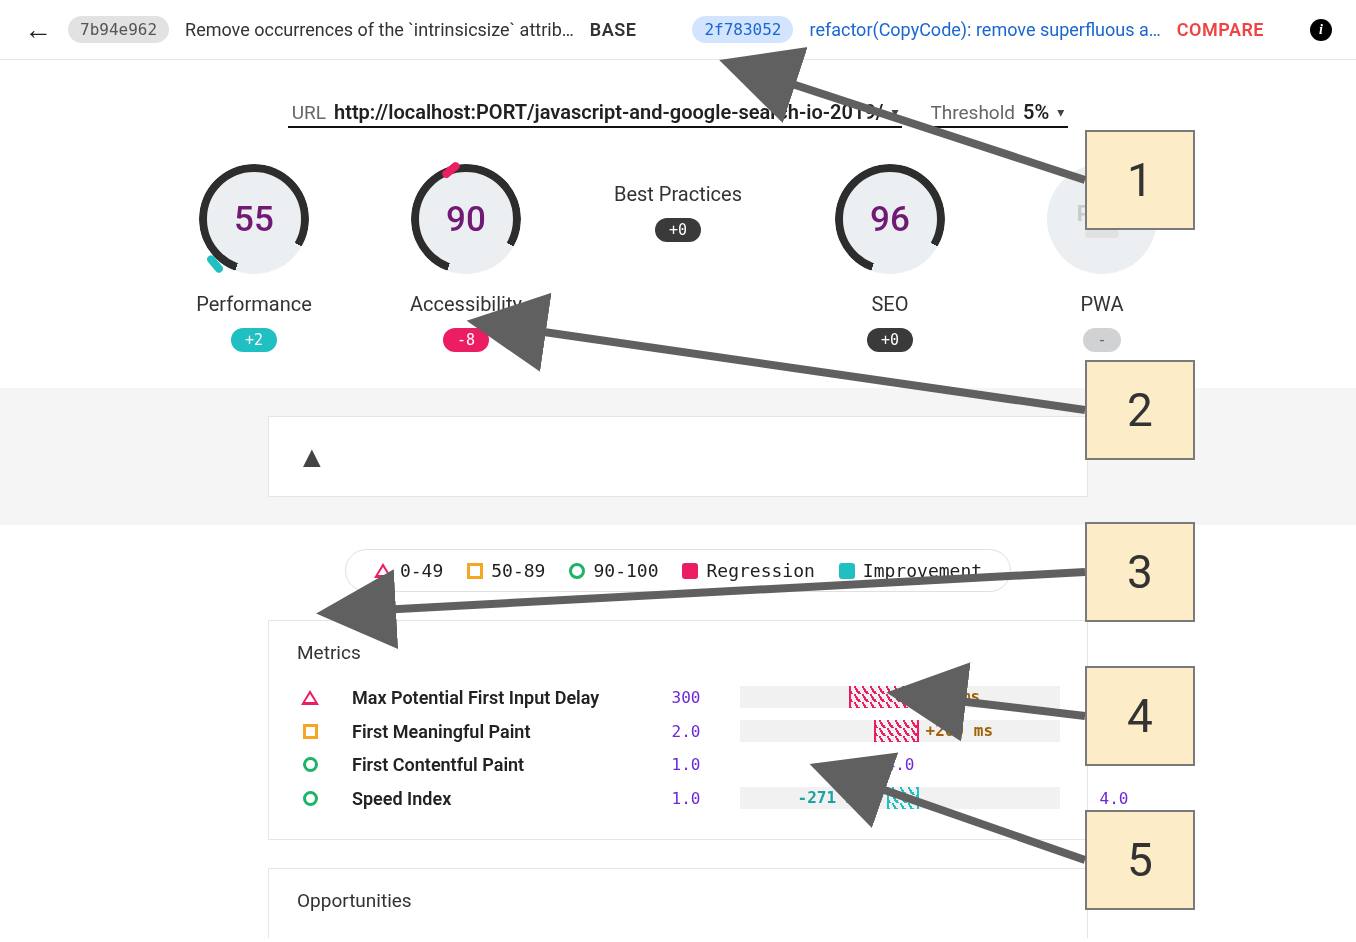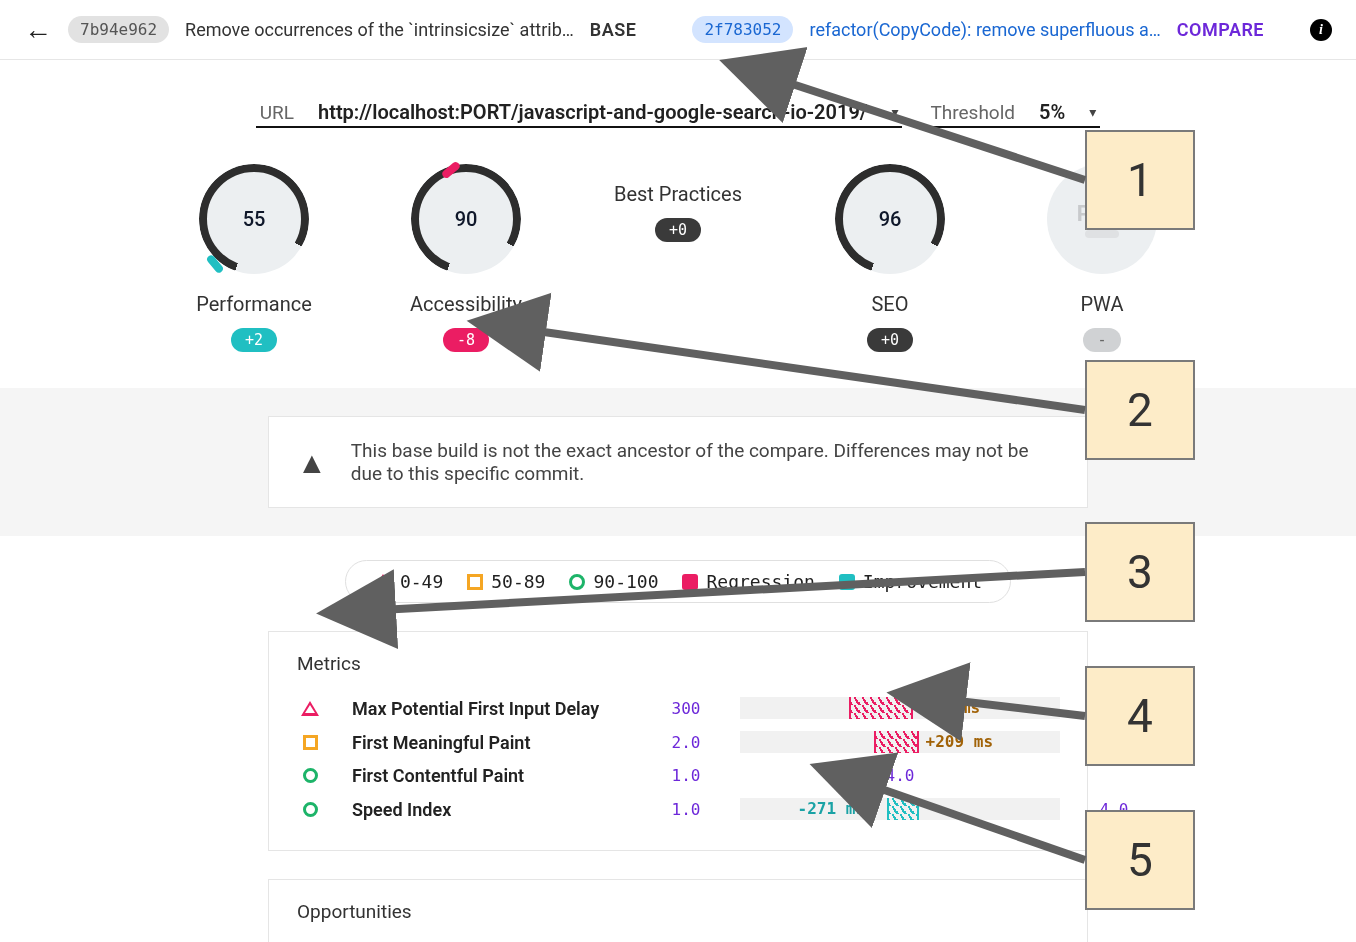--- a/index.html
+++ b/index.html
@@ -33,37 +33,37 @@
     color: #555;
   }
   .commit-pill.compare { background: #d3e4ff; color: #1a67d2; }
   .commit-desc {
     white-space: nowrap; overflow: hidden; text-overflow: ellipsis;
     max-width: 430px;
     color: #333;
   }
   .commit-desc.compare { color: #1a67d2; }
   .role-label { font-weight: 600; color: #333; letter-spacing: .5px; margin-right: 20px; }
-  .role-label.compare { color: #6d28d9; }
+  .role-label.compare { color: #ef4444; }
   .header-spacer { flex: 0 0 4px; }
   .info-badge {
     margin-left: auto;
     width: 22px; height: 22px; border-radius: 50%;
     background: #000; color: #fff; display: flex; align-items: center;
     justify-content: center; font-size: 14px; font-family: Georgia, serif;
     font-style: italic; font-weight: bold;
   }
 
   
   .urlrow {
     display: flex; align-items: center; justify-content: center;
     gap: 24px; padding: 38px 0 16px 0; font-size: 20px;
   }
   .url-field, .thresh-field {
-    border-bottom: 2px solid #111; padding: 2px 4px; display: flex; align-items: center; gap: 24px;
+    border-bottom: 2px solid #111; padding: 2px 4px; display: flex; align-items: center; gap: 8px;
   }
   .url-label, .thresh-label { color: #666; font-size: 19px; }
   .url-val { font-weight: 600; }
   .chevron { font-size: 14px; color: #444; }
   .thresh-val { font-weight: 600; }
 
   
   .gauges {
     display: flex; justify-content: center; gap: 72px; margin-top: 20px;
   }
@@ -73,21 +73,21 @@
     background: #eceff1; display: flex; align-items: center; justify-content: center;
     position: relative;
   }
   .gauge-ring {
     position: absolute; inset: 0;
     border-radius: 50%;
     border: 8px solid #2d2d2d;
     -webkit-mask: conic-gradient(from 200deg, #000 0 280deg, transparent 280deg 360deg);
             mask: conic-gradient(from 200deg, #000 0 280deg, transparent 280deg 360deg);
   }
-  .gauge-score { font-size: 20px; font-weight: 500; color: #0f172a; z-index: 2; }
+  .gauge-score { font-size: 35px; font-weight: 500; color: #701a75; z-index: 2; }
   .gauge-label { margin-top: 18px; font-size: 20px; color: #333; }
   .delta-pill {
     margin-top: 12px; padding: 3px 14px; border-radius: 14px; color: #fff;
     font-family: ui-monospace, Menlo, Consolas, monospace; font-size: 15px;
   }
   .delta-pos { background: #20bfc2; }
   .delta-neg { background: #eb1d63; }
   .delta-zero { background: #3a3a3a; }
   .delta-none { background: #d0d2d4; color: #666; }
   .pwa-text { color: #c8cacc; font-weight: 700; letter-spacing: 1px; font-size: 22px; }
@@ -255,21 +255,20 @@
       <span class="pwa-bar"></span>
     </div>
     <div class="gauge-label">PWA</div>
     <div class="delta-pill delta-none">-</div>
   </div>
 </div>
 
 <div class="band">
   <div class="warning-card">
     <span class="warn-icon">▲</span>
-    <span>This base build is not the exact ancestor of the compare. Differences may not be due to this specific commit.</span>
   </div>
 </div>
 
 <div class="legend-wrap">
   <div class="legend">
     <span class="lg-item">
         <span class="lg-tri"></span>
         <span>0-49</span>
       </span>
     <span class="lg-item">

